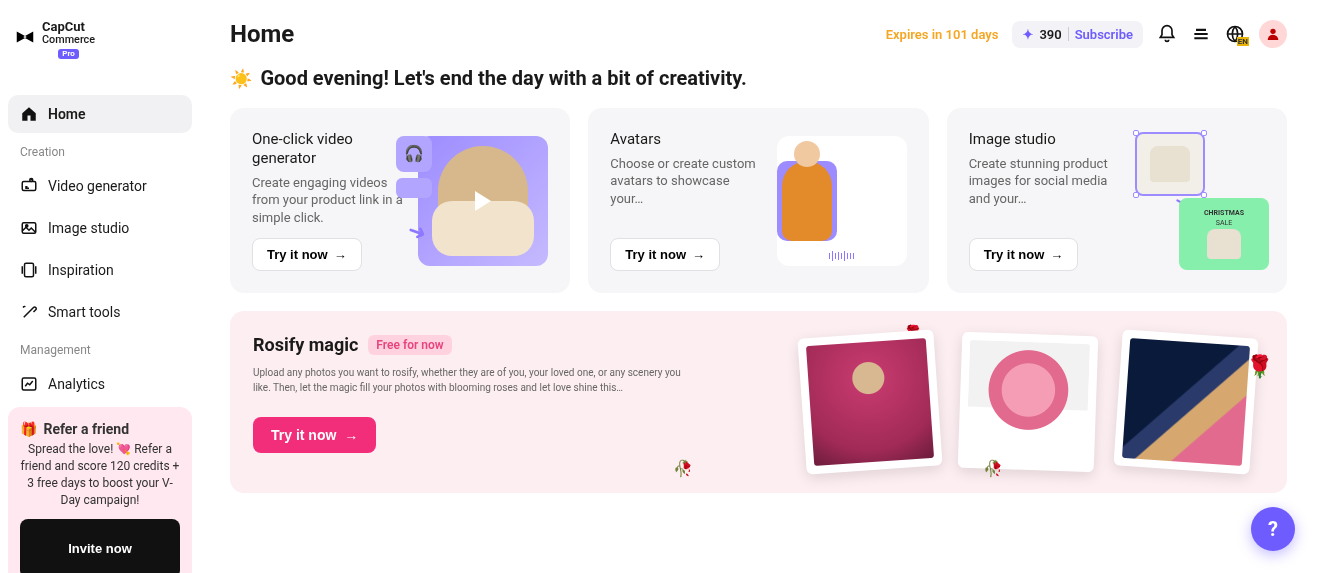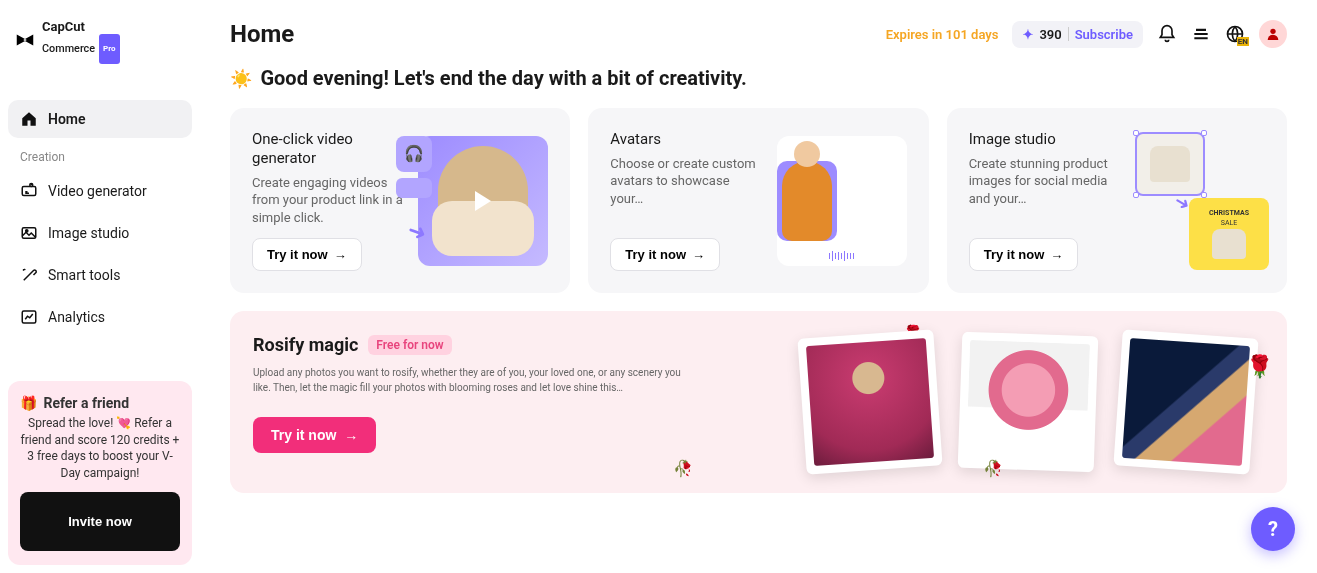--- a/index.html
+++ b/index.html
@@ -1,22 +1,22 @@
 <!DOCTYPE html>
 <html><head>
 <meta charset="utf-8">
 <style>
 * { box-sizing: border-box; margin: 0; padding: 0; }
 body { font-family: -apple-system, BlinkMacSystemFont, "Segoe UI", Roboto, Helvetica, Arial, sans-serif; background: #fff; color: #1a1a1a; width: 1317px; height: 573px; overflow: hidden; display: flex; }
 .sidebar { width: 200px; padding: 20px 8px 8px 8px; display: flex; flex-direction: column; gap: 4px; background: #fff; flex-shrink: 0; }
 .logo-row { display: flex; align-items: center; gap: 6px; padding-left: 6px; margin-bottom: 32px; }
 .logo-mark { font-weight: 900; font-size: 20px; }
 .logo-text { font-size: 13px; font-weight: 700; line-height: 1.05; }
-.logo-text small { font-weight: 500; display: flex; align-items: center; gap: 4px; }
-.pro-badge { background: #6e5cff; color: #fff; font-size: 8px; padding: 11px 4px; border-radius: 3px; font-weight: 700; }
+.logo-text small { font-weight: 500; display: flex; align-items: center; gap: 4px; flex-direction: column; }
+.pro-badge { background: #6e5cff; color: #fff; font-size: 8px; padding: 1px 4px; border-radius: 3px; font-weight: 700; }
 .nav-item { display: flex; align-items: center; gap: 10px; padding: 10px 12px; border-radius: 10px; font-size: 14px; cursor: pointer; }
 .nav-item.active { background: #f1f1f3; font-weight: 600; }
 .nav-icon { width: 18px; height: 18px; display: inline-flex; align-items: center; justify-content: center; }
 .nav-section { font-size: 12px; color: #888; padding: 8px 12px 4px 12px; }
 .refer-card { margin-top: auto; background: #ffe8f0; border-radius: 12px; padding: 14px 12px; font-size: 12px; color: #333; }
 .refer-title { display: flex; align-items: center; gap: 6px; font-weight: 700; font-size: 14px; margin-bottom: 4px; }
 .refer-desc { text-align: center; line-height: 1.4; margin-bottom: 10px; }
 .invite-btn { background: #111; color: #fff; border: none; padding: 22px; width: 100%; border-radius: 8px; font-weight: 600; font-size: 13px; cursor: pointer; }
 .main { flex: 1; padding: 20px 30px; overflow-y: auto; }
 .topbar { display: flex; align-items: center; gap: 14px; margin-bottom: 18px; }
@@ -47,21 +47,21 @@
 .person-shape::after{content:"";position:absolute;bottom:0;left:-6px;right:-6px;height:55px;background:#f2e3cd;border-radius:20px;}
 .img-avatar { background:#fff; display:flex; }
 .img-avatar .panel { width:60px; background:#9d8cff; border-radius:10px; margin-right:4px;display:flex;align-items:flex-end;justify-content:center; }
 .img-avatar .side { flex:1; background:linear-gradient(#ddd,#bbb); border-radius:10px; }
 .img-avatar .person2 { width:50px;height:80px;background:#e38a2a;border-radius:25px 25px 10px 10px;position:relative; }
 .img-avatar .person2::before{content:"";position:absolute;top:-20px;left:12px;width:26px;height:26px;border-radius:50%;background:#f0c9a0;}
 .img-avatar .wave { position:absolute; bottom:2px; left:8px; right:8px; height:16px; background:#fff; border-radius:10px; display:flex;align-items:center;justify-content:center;gap:2px; }
 .img-avatar .wave span{width:1px;height:6px;background:#8d78ff;}
 .img-studio { background:transparent; position:relative; }
 .img-studio .prod1 { position:absolute;top:-4px;left:0;width:70px;height:64px;border:2px solid #9d8cff;border-radius:8px;background:#f2efe9;display:flex;align-items:center;justify-content:center; }
-.img-studio .prod2 { position:absolute;bottom:-4px;right:-4px;width:80px;height:72px;border-radius:8px;background:#fde047;display:flex;align-items:center;justify-content:center;font-size:7px;color:#333;flex-direction:column;gap:2px; }
+.img-studio .prod2 { position:absolute;bottom:-4px;right:-4px;width:90px;height:72px;border-radius:8px;background:#86efac;display:flex;align-items:center;justify-content:center;font-size:7px;color:#333;flex-direction:column;gap:2px; }
 .img-studio .chair { width:40px;height:36px;background:#e8e0d0;border-radius:8px 8px 4px 4px; }
 .img-studio .arrow2 { position:absolute; left:40px; top:56px; font-size:18px; color:#8d78ff; transform:rotate(30deg); }
 .img-studio .handle { position:absolute; width:6px;height:6px;background:#fff;border:1px solid #9d8cff;border-radius:2px; }
 .rosify-card { background: #fdeef1; border-radius: 14px; padding: 23px; display: flex; gap: 20px; position: relative; }
 .rosify-left { flex: 1; max-width: 430px; }
 .rosify-head { display: flex; align-items: center; gap: 10px; margin-bottom: 10px; }
 .rosify-title { font-size: 18px; font-weight: 700; }
 .free-badge { background: #ffd2e0; color: #e8447d; font-size: 12px; padding: 3px 8px; border-radius: 6px; font-weight: 600; }
 .rosify-desc { font-size: 10px; color: #666; line-height: 1.5; margin-bottom: 22px; }
 .rosify-btn { background: #f22e7a; color: #fff; border: none; padding: 10px 18px; border-radius: 8px; font-size: 14px; font-weight: 600; cursor: pointer; display: inline-flex; align-items: center; gap: 8px; }
@@ -123,31 +123,41 @@
     <span class="nav-icon">
       <svg width="18" height="18" viewBox="0 0 24 24" fill="none" stroke="#111" stroke-width="2">
           <rect x="3" y="5" width="18" height="14" rx="2"></rect>
           <path d="M3 16 l5 -5 4 4 3 -3 6 6"></path>
           <circle cx="9" cy="9" r="1.5" fill="#111"></circle>
         </svg>
     </span>
     <span>Image studio</span>
   </div>
 
+  <div class="nav-item">
+    <span class="nav-icon">
+      <svg width="18" height="18" viewBox="0 0 24 24" fill="none" stroke="#111" stroke-width="2">
+          <rect x="6" y="3" width="12" height="18" rx="2"></rect>
+          <path d="M3 7 v10 M21 7 v10"></path>
+        </svg>
+    </span>
+    <span>Inspiration</span>
+  </div>
 
   <div class="nav-item">
     <span class="nav-icon">
       <svg width="18" height="18" viewBox="0 0 24 24" fill="none" stroke="#111" stroke-width="2">
           <path d="M5 19 L15 9 M15 9 l3 -3 a2 2 0 0 1 3 3 l-3 3"></path>
           <path d="M4 6 l1 -1 M7 4 l-1 1 M5 4 v2 M4 5 h2"></path>
         </svg>
     </span>
     <span>Smart tools</span>
   </div>
 
+  <div class="nav-section">Management</div>
 
   <div class="nav-item">
     <span class="nav-icon">
       <svg width="18" height="18" viewBox="0 0 24 24" fill="none" stroke="#111" stroke-width="2">
           <rect x="3" y="4" width="18" height="16" rx="2"></rect>
           <path d="M7 15 l3 -4 3 2 4 -5"></path>
         </svg>
     </span>
     <span>Analytics</span>
   </div>

